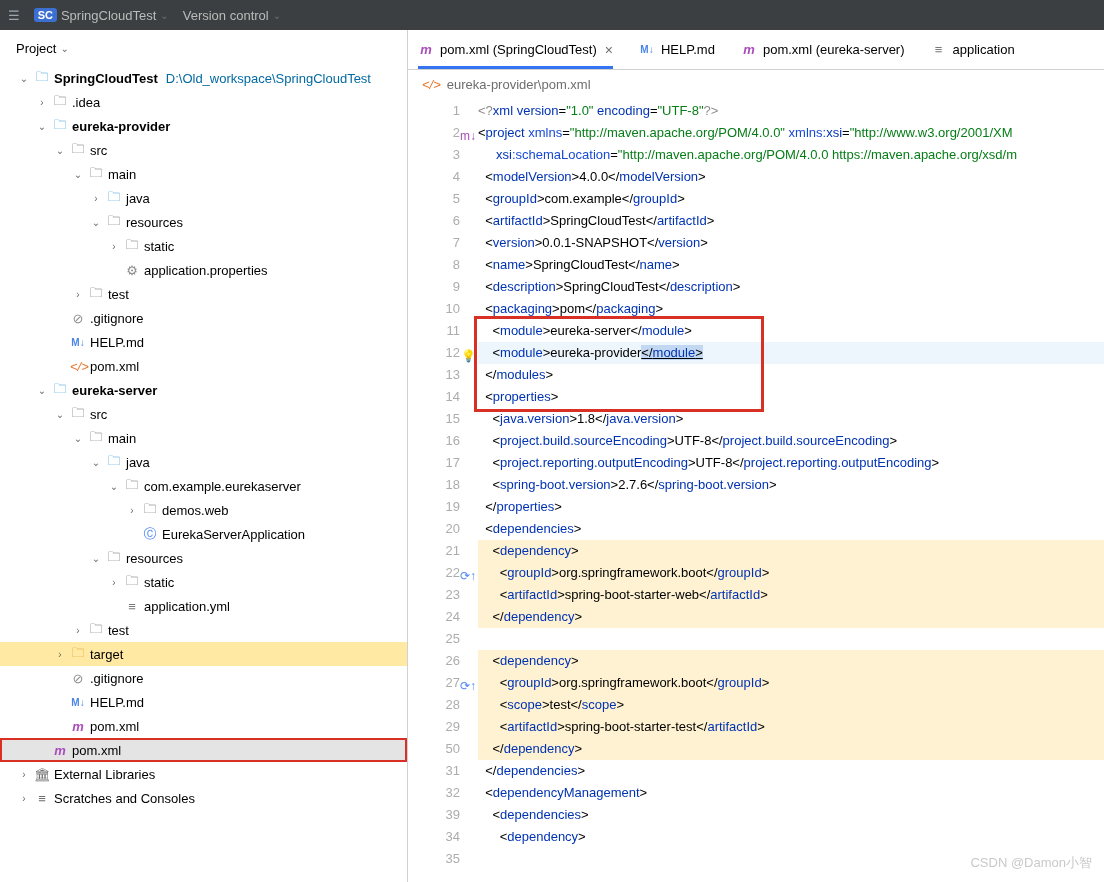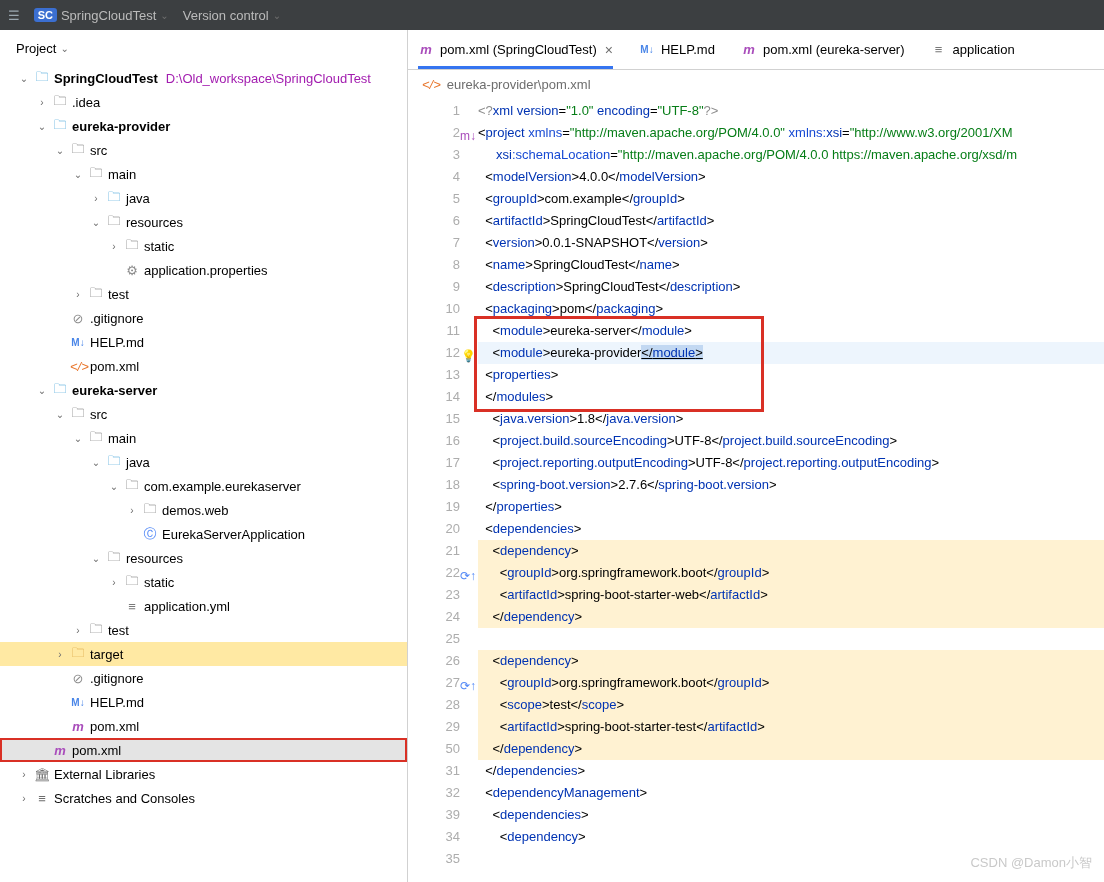--- a/index.html
+++ b/index.html
@@ -19,21 +19,21 @@
 .tree-row { height: 24px; display: flex; align-items: center; gap: 4px; padding-right: 8px; white-space: nowrap; }
 .tree-row.sel { background: #e4e4e4; }
 .tree-row.sel-box { outline: 2px solid #d93025; outline-offset: -2px; }
 .tree-row.tgt { background: #ffe9a3; }
 .arrow { width: 12px; text-align: center; color: #6e6e6e; font-size: 10px; }
 .arrow.collapsed::before { content: "›"; }
 .arrow.open::before { content: "⌄"; }
 .ico { width: 16px; text-align: center; }
 .tree-label { color: #000; }
 .tree-label.bold { font-weight: bold; }
-.tree-path { color: #a21caf; margin-left: 4px; }
+.tree-path { color: #0369a1; margin-left: 4px; }
 
 .folder-ico { color: #6e6e6e; }
 .folder-blue { color: #40a2d8; }
 .folder-yel { color: #d9a441; }
 .m-ico { color: #a94dbb; font-style: italic; font-weight: bold; }
 .xml-ico { color: #e8762c; font-style: italic; }
 .md-ico { color: #4a86e8; font-weight: bold; font-size: 10px; }
 .yml-ico { color: #7a7a7a; }
 .git-ico { color: #8c8c8c; }
 .gear-ico { color: #8c8c8c; }
@@ -322,22 +322,22 @@
           <div class="cl">     <span class="t-tag">xsi</span><span class="t-attr">:schemaLocation</span><span class="t-txt">=</span><span class="t-val">"http://maven.apache.org/POM/4.0.0 https://maven.apache.org/xsd/m</span></div>
           <div class="cl">  <span class="t-txt">&lt;</span><span class="t-tag">modelVersion</span><span class="t-txt">&gt;4.0.0&lt;/</span><span class="t-tag">modelVersion</span><span class="t-txt">&gt;</span></div>
           <div class="cl">  <span class="t-txt">&lt;</span><span class="t-tag">groupId</span><span class="t-txt">&gt;com.example&lt;/</span><span class="t-tag">groupId</span><span class="t-txt">&gt;</span></div>
           <div class="cl">  <span class="t-txt">&lt;</span><span class="t-tag">artifactId</span><span class="t-txt">&gt;SpringCloudTest&lt;/</span><span class="t-tag">artifactId</span><span class="t-txt">&gt;</span></div>
           <div class="cl">  <span class="t-txt">&lt;</span><span class="t-tag">version</span><span class="t-txt">&gt;0.0.1-SNAPSHOT&lt;/</span><span class="t-tag">version</span><span class="t-txt">&gt;</span></div>
           <div class="cl">  <span class="t-txt">&lt;</span><span class="t-tag">name</span><span class="t-txt">&gt;SpringCloudTest&lt;/</span><span class="t-tag">name</span><span class="t-txt">&gt;</span></div>
           <div class="cl">  <span class="t-txt">&lt;</span><span class="t-tag">description</span><span class="t-txt">&gt;SpringCloudTest&lt;/</span><span class="t-tag">description</span><span class="t-txt">&gt;</span></div>
           <div class="cl">  <span class="t-txt">&lt;</span><span class="t-tag">packaging</span><span class="t-txt">&gt;pom&lt;/</span><span class="t-tag">packaging</span><span class="t-txt">&gt;</span></div>
           <div class="cl">    <span class="t-txt">&lt;</span><span class="t-tag">module</span><span class="t-txt">&gt;eureka-server&lt;/</span><span class="t-tag">module</span><span class="t-txt">&gt;</span></div>
           <div class="cl hl-line">    <span class="t-txt">&lt;</span><span class="t-tag">module</span><span class="t-txt">&gt;eureka-provider</span><span class="sel-text"><span class="t-txt">&lt;/</span><span class="t-tag">module</span><span class="t-txt">&gt;</span></span></div>
+          <div class="cl">  <span class="t-txt">&lt;/</span><span class="t-tag">modules</span><span class="t-txt">&gt;</span></div>
           <div class="cl">  <span class="t-txt">&lt;</span><span class="t-tag">properties</span><span class="t-txt">&gt;</span></div>
-          <div class="cl">  <span class="t-txt">&lt;/</span><span class="t-tag">modules</span><span class="t-txt">&gt;</span></div>
           <div class="cl">    <span class="t-txt">&lt;</span><span class="t-tag">java.version</span><span class="t-txt">&gt;1.8&lt;/</span><span class="t-tag">java.version</span><span class="t-txt">&gt;</span></div>
           <div class="cl">    <span class="t-txt">&lt;</span><span class="t-tag">project.build.sourceEncoding</span><span class="t-txt">&gt;UTF-8&lt;/</span><span class="t-tag">project.build.sourceEncoding</span><span class="t-txt">&gt;</span></div>
           <div class="cl">    <span class="t-txt">&lt;</span><span class="t-tag">project.reporting.outputEncoding</span><span class="t-txt">&gt;UTF-8&lt;/</span><span class="t-tag">project.reporting.outputEncoding</span><span class="t-txt">&gt;</span></div>
           <div class="cl">    <span class="t-txt">&lt;</span><span class="t-tag">spring-boot.version</span><span class="t-txt">&gt;2.7.6&lt;/</span><span class="t-tag">spring-boot.version</span><span class="t-txt">&gt;</span></div>
           <div class="cl">  <span class="t-txt">&lt;/</span><span class="t-tag">properties</span><span class="t-txt">&gt;</span></div>
           <div class="cl">  <span class="t-txt">&lt;</span><span class="t-tag">dependencies</span><span class="t-txt">&gt;</span></div>
           <div class="cl hl-block">    <span class="t-txt">&lt;</span><span class="t-tag">dependency</span><span class="t-txt">&gt;</span></div>
           <div class="cl hl-block">      <span class="t-txt">&lt;</span><span class="t-tag">groupId</span><span class="t-txt">&gt;org.springframework.boot&lt;/</span><span class="t-tag">groupId</span><span class="t-txt">&gt;</span></div>
           <div class="cl hl-block">      <span class="t-txt">&lt;</span><span class="t-tag">artifactId</span><span class="t-txt">&gt;spring-boot-starter-web&lt;/</span><span class="t-tag">artifactId</span><span class="t-txt">&gt;</span></div>
           <div class="cl hl-block">    <span class="t-txt">&lt;/</span><span class="t-tag">dependency</span><span class="t-txt">&gt;</span></div>

